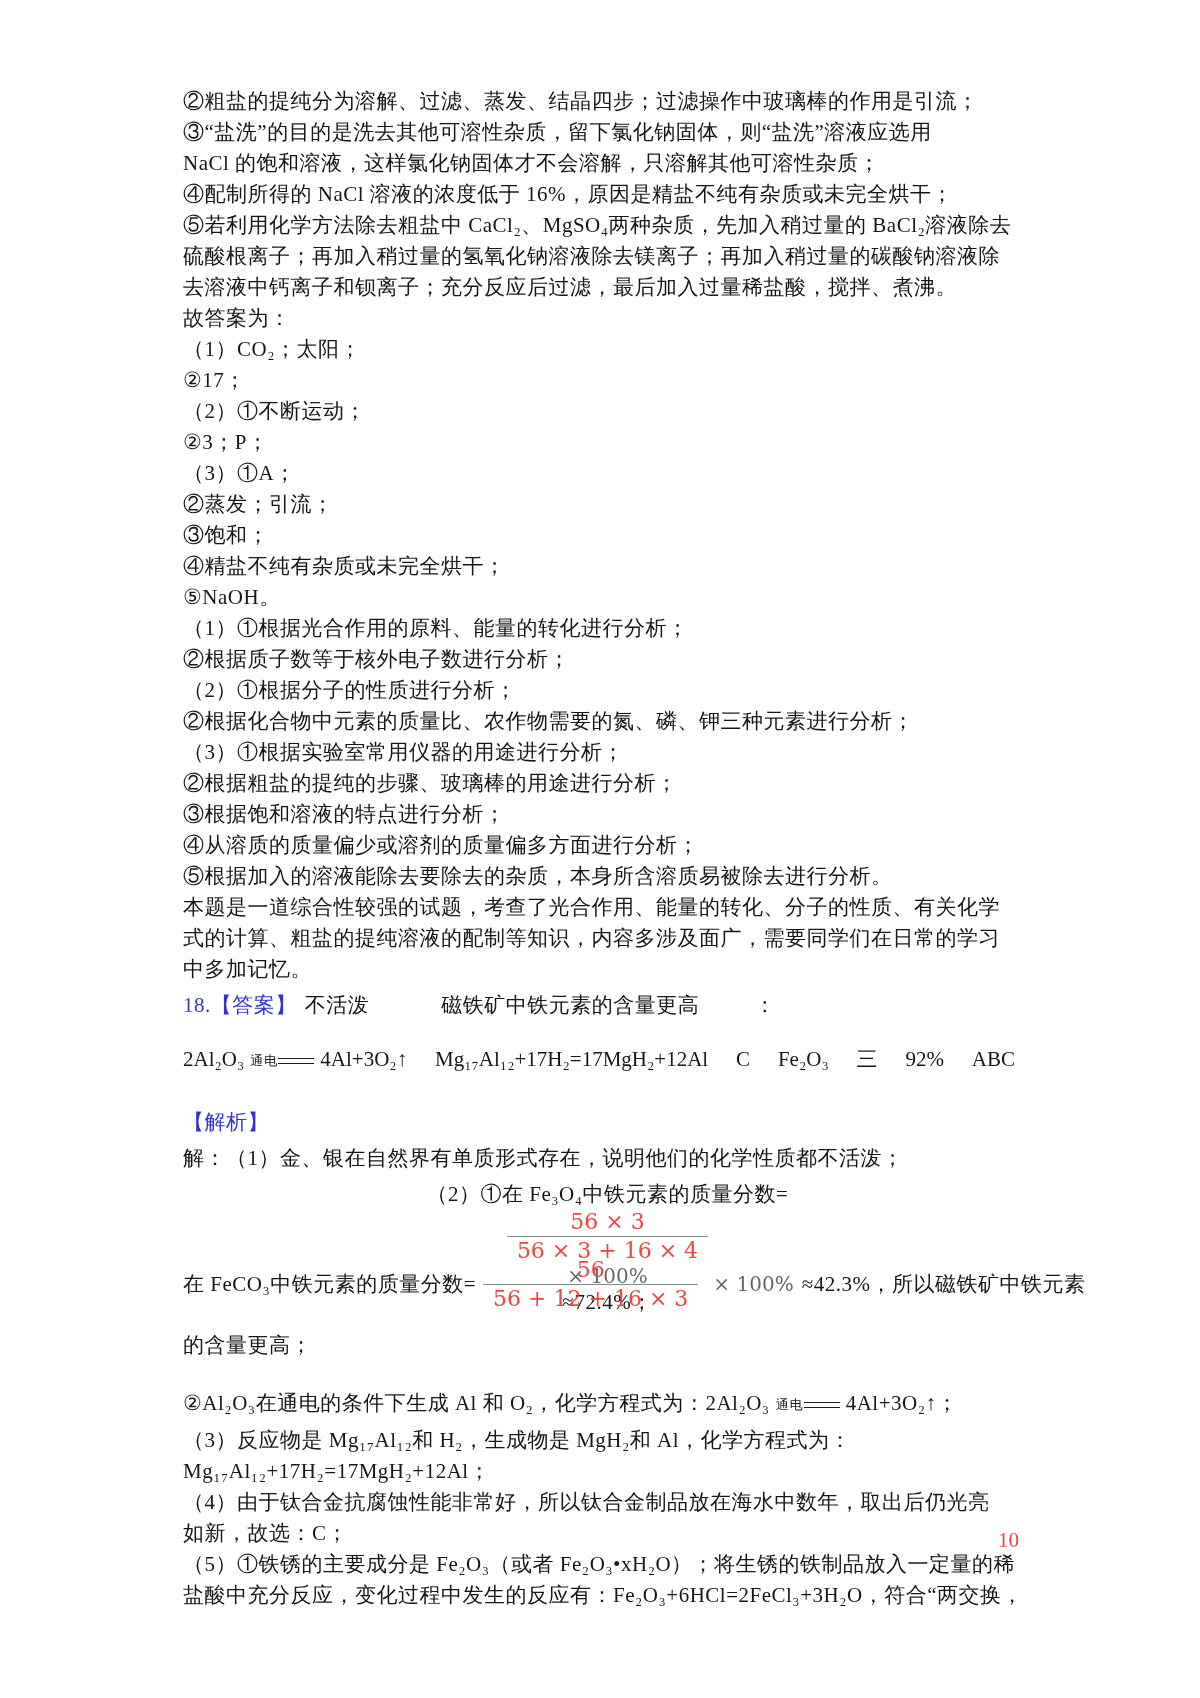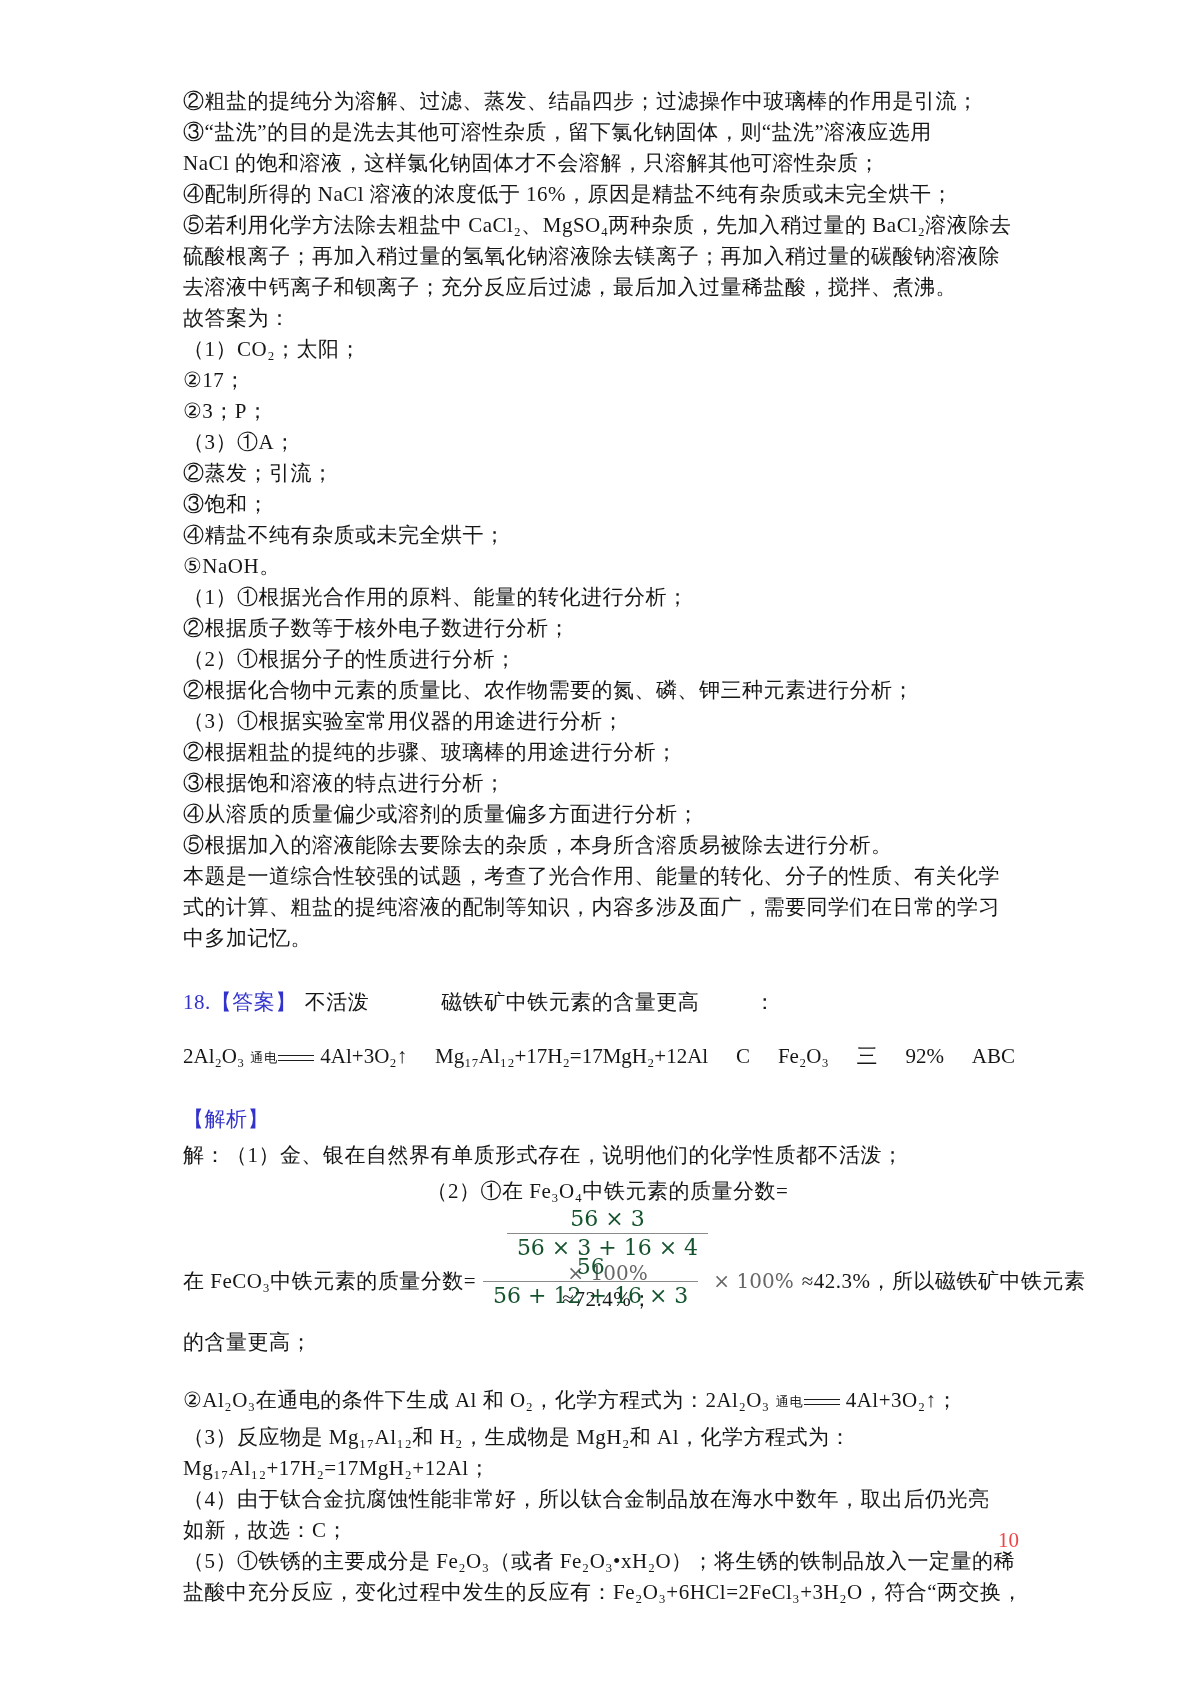--- a/index.html
+++ b/index.html
@@ -9,21 +9,21 @@
     font-family:"Liberation Serif","DejaVu Serif",serif;
     color:#161616;
   }
   .page { position:absolute; inset:0; padding:86px 168px 0 183px; }
   .line { font-size:21px; line-height:31px; white-space:nowrap; letter-spacing:0.5px; }
   .blue { color:var(--accent,#3333cc); }
 
   
   .q18-line { display:flex; align-items:baseline; margin-top:5px; }
   .q18-line .blank1 { margin-left:8px; }
-  .q18-line .blank2 { margin-left:72px;margin-top:28px; }
+  .q18-line .blank2 { margin-left:72px; }
   .q18-line .colon  { margin-left:55px; }
 
   
   .chem-eq { white-space:nowrap; }
   .cond { display:inline-flex; flex-direction:row; align-items:center;
           vertical-align:middle; margin:0 6px; }
   .cond-label { font-size:13px; line-height:14px; letter-spacing:1px; }
   .cond-line { width:36px; height:6px;
                border-top:1.5px solid #1c1c1c; border-bottom:1.5px solid #1c1c1c; }
 
@@ -33,21 +33,21 @@
 
   .analysis-tag { margin-top:26px; }
   .first-analysis { margin-top:5px; }
 
   
   .math-line { display:flex; align-items:center; font-size:21px;
                white-space:nowrap; letter-spacing:0.5px; }
   .math1 { margin-top:6px; height:64px;flex-direction:column; }
   .math2 { margin-top:8px; height:64px; }
   .frac { display:inline-block; text-align:center; margin:0 7px;
-          color:#14532d; font-family:"DejaVu Serif",serif;
+          color:#ef4444; font-family:"DejaVu Serif",serif;
           font-size:22px; line-height:1.25; letter-spacing:0; }
   .frac-num { display:block; padding:0 10px; }
   .frac-den { display:block; padding:0 10px; border-top:1.6px solid #8a8a8a; }
   .mathx { color:#666666; font-family:"DejaVu Serif",serif; font-size:20px;
            margin:0 8px; letter-spacing:0; }
 
   .more-line   { margin-top:14px; }
   .eq2-line    { margin-top:20px; height:44px; display:flex; align-items:center; }
   .l3          { }
 
@@ -63,20 +63,21 @@
       <div class="line">②粗盐的提纯分为溶解、过滤、蒸发、结晶四步；过滤操作中玻璃棒的作用是引流；</div>
       <div class="line">③“盐洗”的目的是洗去其他可溶性杂质，留下氯化钠固体，则“盐洗”溶液应选用</div>
       <div class="line">NaCl 的饱和溶液，这样氯化钠固体才不会溶解，只溶解其他可溶性杂质；</div>
       <div class="line">④配制所得的 NaCl 溶液的浓度低于 16%，原因是精盐不纯有杂质或未完全烘干；</div>
       <div class="line">⑤若利用化学方法除去粗盐中 CaCl₂、MgSO₄两种杂质，先加入稍过量的 BaCl₂溶液除去</div>
       <div class="line">硫酸根离子；再加入稍过量的氢氧化钠溶液除去镁离子；再加入稍过量的碳酸钠溶液除</div>
       <div class="line">去溶液中钙离子和钡离子；充分反应后过滤，最后加入过量稀盐酸，搅拌、煮沸。</div>
       <div class="line">故答案为：</div>
       <div class="line">（1）CO₂；太阳；</div>
       <div class="line">②17；</div>
+      <div class="line">（2）①不断运动；</div>
       <div class="line">②3；P；</div>
       <div class="line">（3）①A；</div>
       <div class="line">②蒸发；引流；</div>
       <div class="line">③饱和；</div>
       <div class="line">④精盐不纯有杂质或未完全烘干；</div>
       <div class="line">⑤NaOH。</div>
       <div class="line">（1）①根据光合作用的原料、能量的转化进行分析；</div>
       <div class="line">②根据质子数等于核外电子数进行分析；</div>
       <div class="line">（2）①根据分子的性质进行分析；</div>
       <div class="line">②根据化合物中元素的质量比、农作物需要的氮、磷、钾三种元素进行分析；</div>

